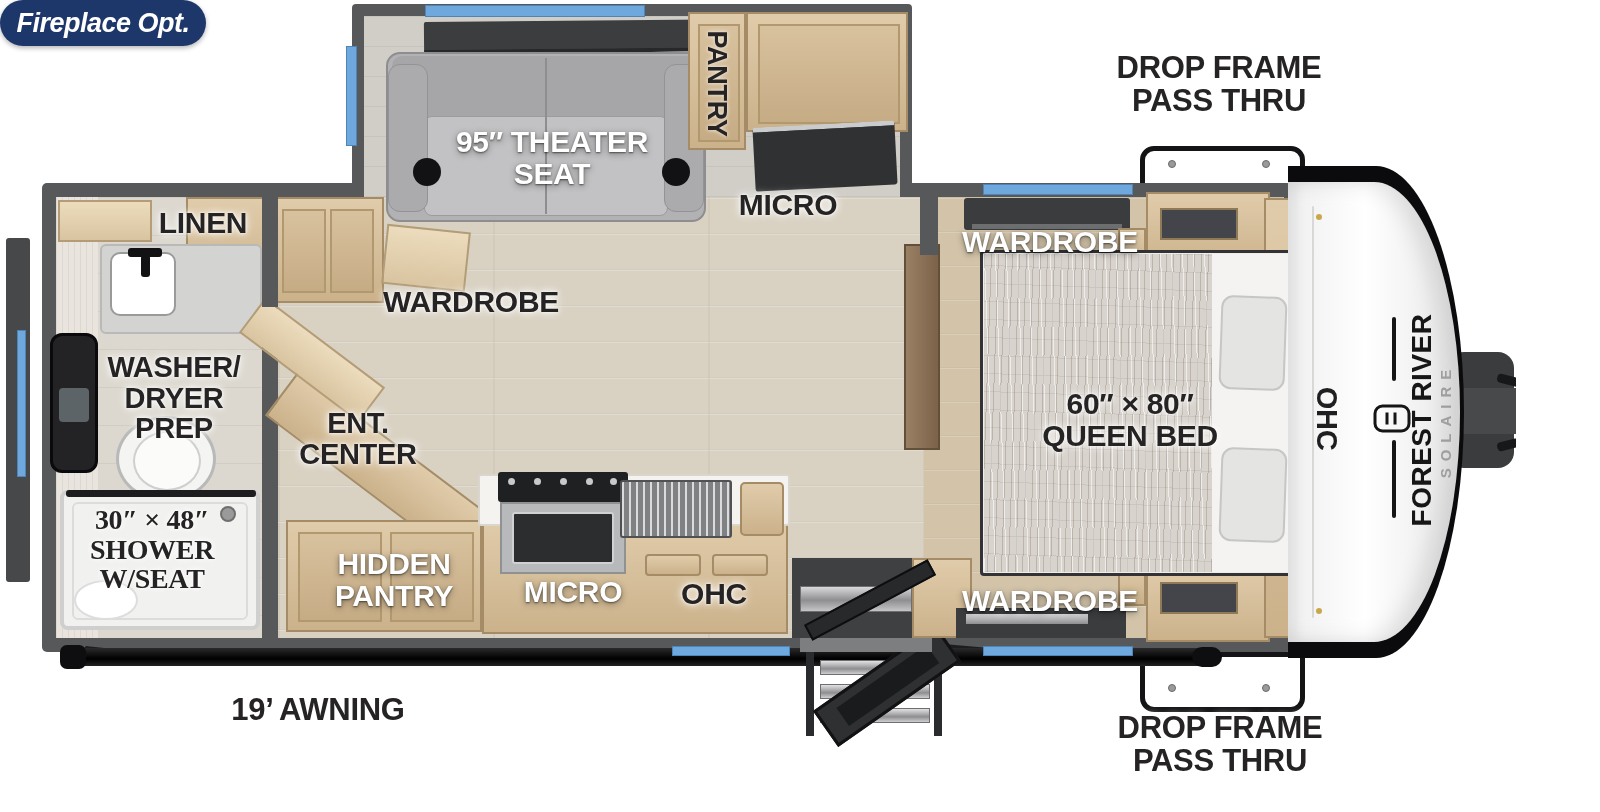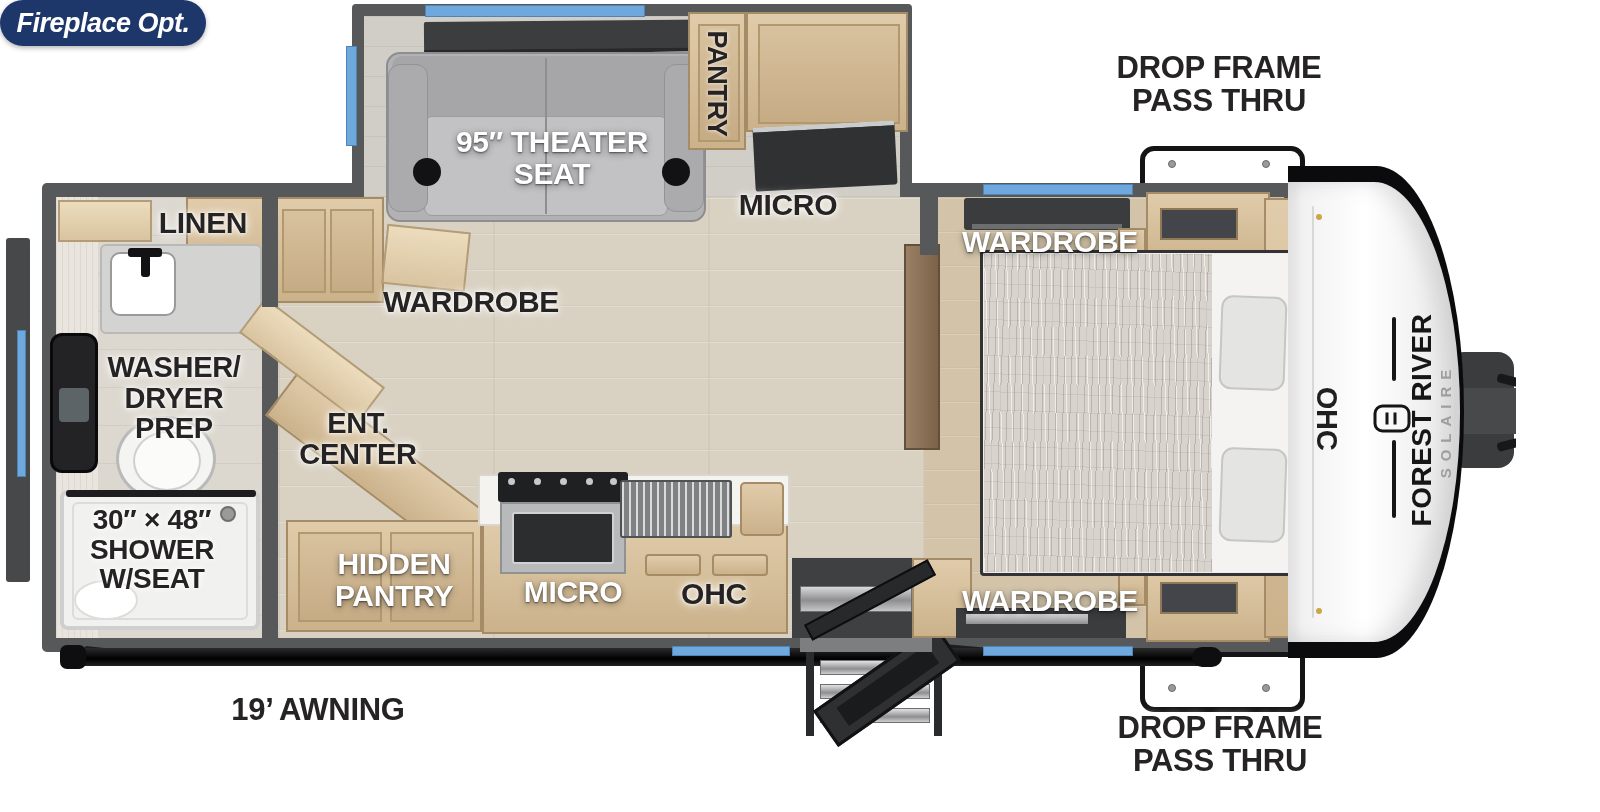--- a/index.html
+++ b/index.html
@@ -344,24 +344,26 @@
   <div class="lbl" style="left:688px;top:189px;width:200px;font-size:30px;">MICRO</div>
   <div class="lbl white" style="left:930px;top:226px;width:240px;font-size:30px;">WARDROBE</div>
   <div class="lbl white" style="left:930px;top:585px;width:240px;font-size:30px;">WARDROBE</div>
   <div class="lbl" style="left:103px;top:207px;width:200px;font-size:30px;">LINEN</div>
   <div class="lbl" style="left:351px;top:286px;width:240px;font-size:30px;">WARDROBE</div>
   <div class="lbl" style="left:64px;top:352px;width:220px;font-size:29px;">WASHER/
 DRYER
 PREP</div>
   <div class="lbl" style="left:258px;top:408px;width:200px;font-size:29px;">ENT.
 CENTER</div>
+  <div class="lbl" style="left:1000px;top:388px;width:260px;font-size:30px;">60″ × 80″
+QUEEN BED</div>
   <div class="vlabel" style="left:1267px;top:358px;width:120px;height:120px;">
     <span style="transform:rotate(90deg);font-size:29px;color:#1f1f21;">OHC</span>
   </div>
-  <div class="lbl" style="left:52px;top:505px;width:200px;font-size:28px;">30″ × 48″
+  <div class="lbl" style="left:52px;top:505px;width:200px;font-size:28px;font-family:Liberation Serif, serif;">30″ × 48″
 SHOWER
 W/SEAT</div>
   <div class="lbl white" style="left:274px;top:548px;width:240px;font-size:30px;">HIDDEN
 PANTRY</div>
   <div class="lbl white" style="left:493px;top:576px;width:160px;font-size:30px;">MICRO</div>
   <div class="lbl" style="left:654px;top:578px;width:120px;font-size:30px;">OHC</div>
   <div class="lbl" style="left:168px;top:694px;width:300px;font-size:31px;">19’ AWNING</div>
 
   <div class="vlabel" style="left:1272px;top:270px;width:300px;height:300px;">
     <span style="transform:rotate(-90deg);font-size:28px;color:#161616;letter-spacing:0.5px;">FOREST RIVER</span>

